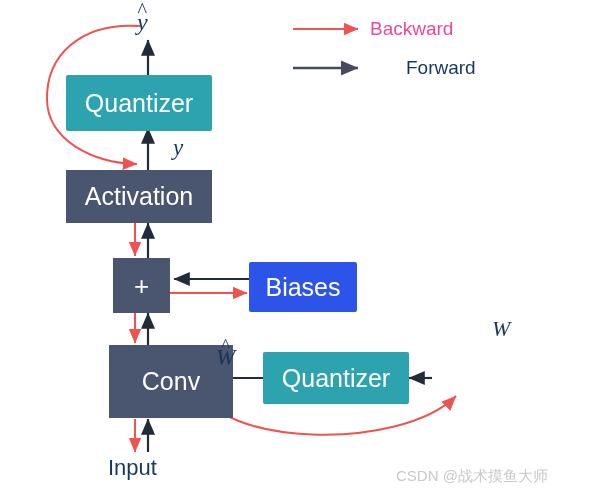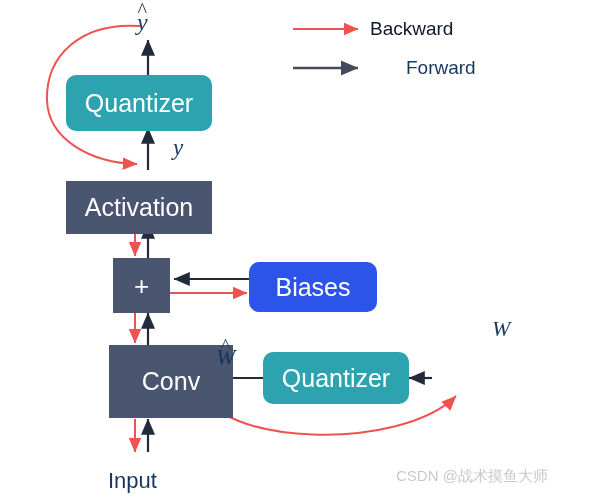--- a/index.html
+++ b/index.html
@@ -34,46 +34,45 @@
     justify-content: center;
     color: #ffffff;
     font-family: "Liberation Sans", sans-serif;
     box-sizing: border-box;
     line-height: 1;
     user-select: none;
   }
   .node-dark   { background: #4a5570; }
   .node-teal   { background: #2ea3b0; }
   .node-blue   { background: #2d54e8; }
-  .rounded     { border-radius: 10px; }
+  .rounded     { border-radius: 2px; }
 
   .math-label {
     position: absolute;
     font-family: "Liberation Serif", serif;
     font-style: italic;
     color: #17365d;
     white-space: nowrap;
     user-select: none;
   }
   .plain-label {
     position: absolute;
     font-family: "Liberation Sans", sans-serif;
     color: #17365d;
     white-space: nowrap;
     user-select: none;
-    margin-top: 13px;
   }
   .legend-label {
     position: absolute;
     font-family: "Liberation Sans", sans-serif;
     font-size: 19px;
     white-space: nowrap;
     user-select: none;
   }
-  .legend-backward { color: #0f172a; }
+  .legend-backward { color: #ec4899; }
   .legend-forward  { color: #17365d; margin-left: 36px; }
 
   .watermark {
     position: absolute;
     font-family: "Liberation Sans", sans-serif;
     font-size: 15px;
     color: #c9c9c9;
     white-space: nowrap;
     user-select: none;
   }
@@ -137,29 +136,29 @@
 
     <path d="M 140,26 C 80,22 46,56 47,100 C 48,140 92,163 137,164" fill="none" stroke="#ef5350" stroke-width="2" marker-end="url(#arrow-red)"></path>
 
     <path d="M 200,386 C 214,446 400,452 456,396" fill="none" stroke="#ef5350" stroke-width="2" marker-end="url(#arrow-red)"></path>
   </svg>
 
   <div class="node node-teal rounded" style="left:66px; top:75px; width:146px; height:56px; font-size:25px;">
     <span>Quantizer</span>
   </div>
 
-  <div class="node node-dark" style="left:66px; top:170px; width:146px; height:53px; font-size:25px;margin-top:11px;">
+  <div class="node node-dark" style="left:66px; top:170px; width:146px; height:53px; font-size:25px;">
     <span>Activation</span>
   </div>
 
   <div class="node node-dark" style="left:113px; top:258px; width:57px; height:55px; font-size:26px;">
     <span>+</span>
   </div>
 
-  <div class="node node-blue rounded" style="left:249px; top:262px; width:128px; height:50px; font-size:25px;">
+  <div class="node node-blue rounded" style="left:249px; top:262px; width:108px; height:50px; font-size:25px;">
     <span>Biases</span>
   </div>
 
   <div class="node node-dark" style="left:78px; top:345px; width:124px; height:73px; font-size:25px;margin-left:31px;">
     <span>Conv</span>
   </div>
 
   <div class="node node-teal rounded" style="left:263px; top:352px; width:146px; height:52px; font-size:25px;">
     <span>Quantizer</span>
   </div>

